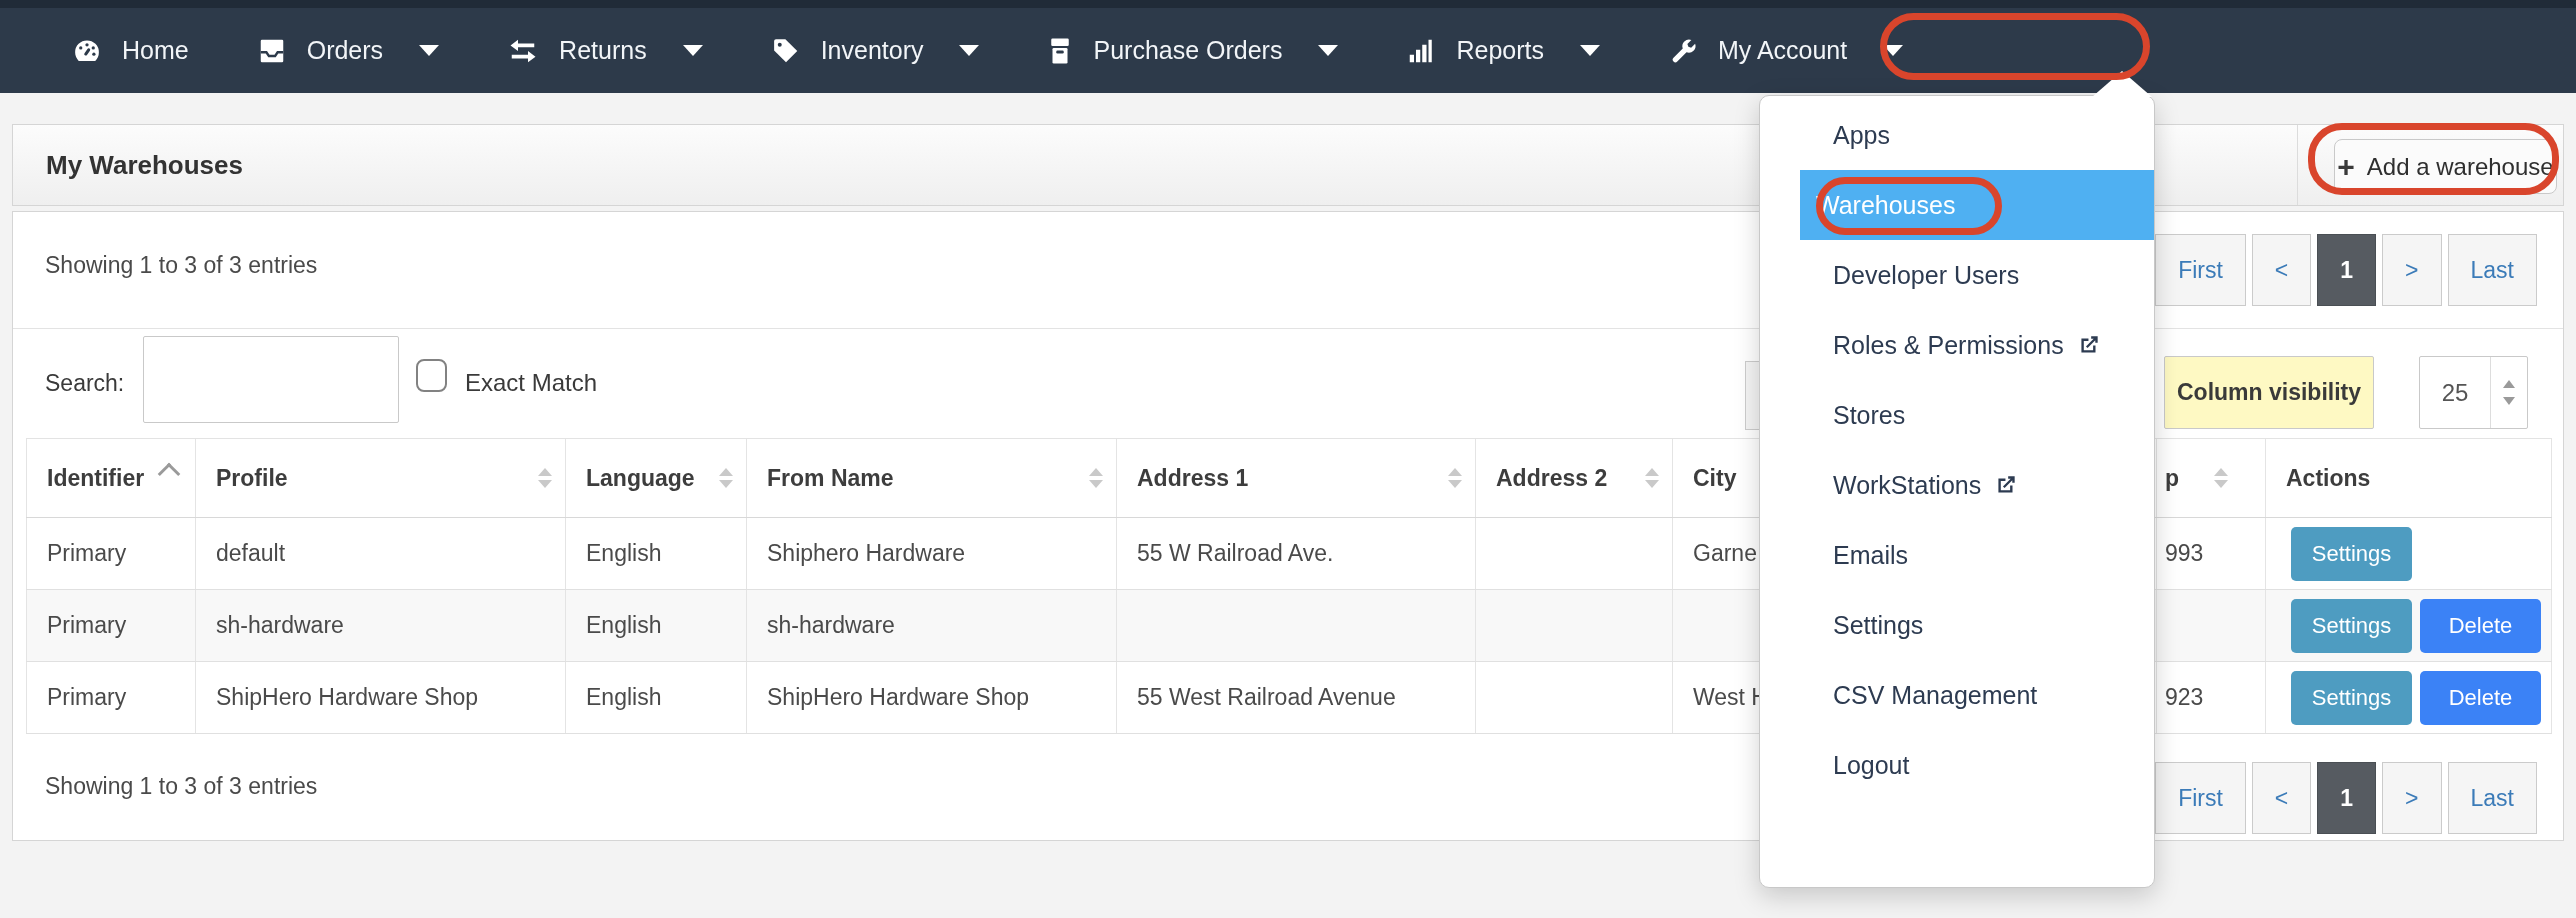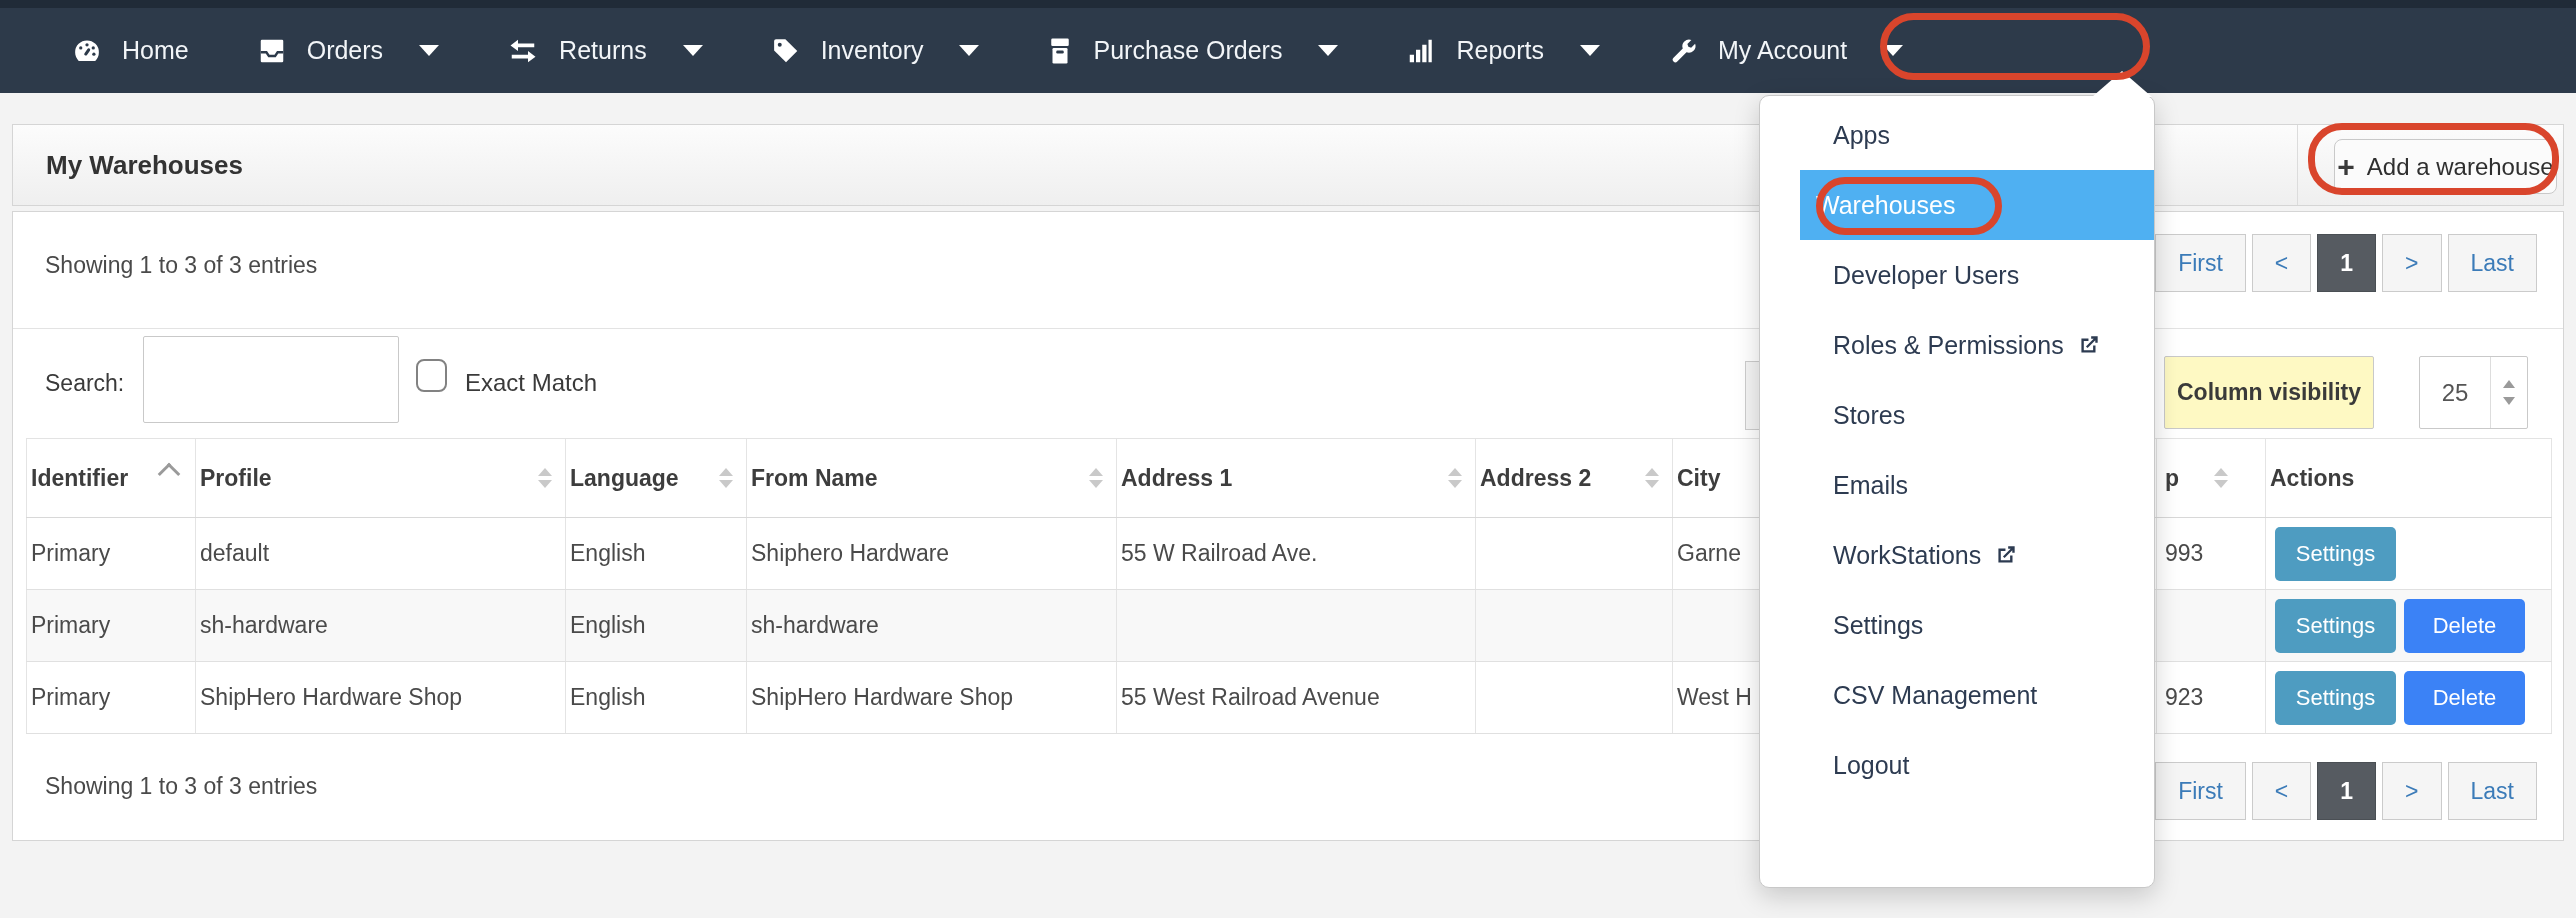--- a/index.html
+++ b/index.html
@@ -54,21 +54,21 @@
   .showing-top{top:40px;}
   .showing-bottom{top:561px;}
   .hdiv{position:absolute;left:0;width:100%;height:1px;background:#e3e3e3;}
   .hdiv-1{top:116px;}
 
   
   .pager{position:absolute;right:26px;display:flex;gap:6px;}
   .pager-top{top:22px;}
   .pager-bottom{top:550px;}
   .pg-btn{
-    height:58px;min-width:52px;padding:0 22px;box-sizing:border-box;
+    height:72px;min-width:52px;padding:0 22px;box-sizing:border-box;
     background:#f5f5f5;border:1px solid #cbcbcb;color:#3b7bb8;font-size:23px;
     display:flex;align-items:center;justify-content:center;cursor:pointer;
   }
   .pg-btn.active{background:#565b61;border-color:#4a4f54;color:#fff;font-weight:bold;min-width:58px;}
 
   
   .search-label{position:absolute;left:32px;top:158px;font-size:23px;color:#3a3a3a;}
   .search-input{
     position:absolute;left:130px;top:124px;width:256px;height:87px;box-sizing:border-box;
     border:1px solid #c9c9c9;border-radius:2px;background:#fff;font-size:23px;padding:0 14px;
@@ -102,21 +102,21 @@
   .wtable{position:absolute;left:13px;top:226px;width:2526px;}
   .trow{
     display:grid;
     grid-template-columns:169px 370px 181px 370px 359px 197px 484px 85px 311px;
   }
   .thead-row{height:78px;border-top:1px solid #e3e3e3;border-bottom:1px solid #d8d8d8;}
   .tbody-row{height:71px;border-bottom:1px solid #e0e0e0;background:#fff;}
   .tbody-row.alt{background:#f8f8f8;}
   .th,.td{
     box-sizing:border-box;display:flex;align-items:center;
-    padding-left:4px;border-left:1px solid #e4e4e4;overflow:hidden;white-space:nowrap;
+    padding-left:20px;border-left:1px solid #e4e4e4;overflow:hidden;white-space:nowrap;
     position:relative;
   }
   .th:last-child,.td:last-child{border-right:1px solid #e4e4e4;margin-left:24px;}
   .th{font-weight:bold;color:#3d3d3d;font-size:23px;cursor:pointer;}
   .td{color:#4a4a4a;font-size:23px;}
   .td-zip{padding-left:8px;}
   .th-zip{padding-left:8px;}
   .sort-both{position:absolute;right:13px;top:50%;transform:translateY(-50%);display:flex;flex-direction:column;gap:4px;}
   .s-up{width:0;height:0;border-left:7px solid transparent;border-right:7px solid transparent;border-bottom:8px solid #c9c9c9;}
   .s-dn{width:0;height:0;border-left:7px solid transparent;border-right:7px solid transparent;border-top:8px solid #c9c9c9;}
@@ -420,34 +420,34 @@
           <path d="M5 6h6.5v2.2H7.2v8.6h8.6v-4.3H18V19H5V6z"></path>
         </svg>
     </span>
   </div>
 
   <div class="dd-item">
     <span>Stores</span>
   </div>
 
   <div class="dd-item">
-    <span>Emails</span>
-  </div>
-
-  <div class="dd-item">
     <span>WorkStations</span>
     <span class="ext">
       <svg width="26" height="26" viewBox="0 0 24 24" fill="#2d3b51">
           <path d="M14 4h6v6h-2.2V7.7l-7.1 7.1-1.5-1.5 7.1-7.1H14V4z"></path>
           <path d="M5 6h6.5v2.2H7.2v8.6h8.6v-4.3H18V19H5V6z"></path>
         </svg>
     </span>
   </div>
 
   <div class="dd-item">
+    <span>Emails</span>
+  </div>
+
+  <div class="dd-item">
     <span>Settings</span>
   </div>
 
   <div class="dd-item">
     <span>CSV Management</span>
   </div>
 
   <div class="dd-item">
     <span>Logout</span>
   </div>

